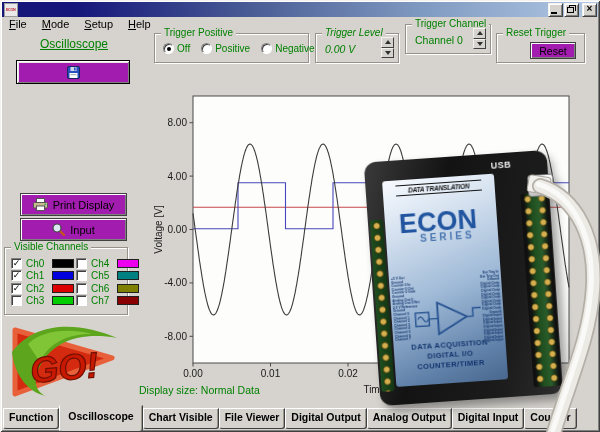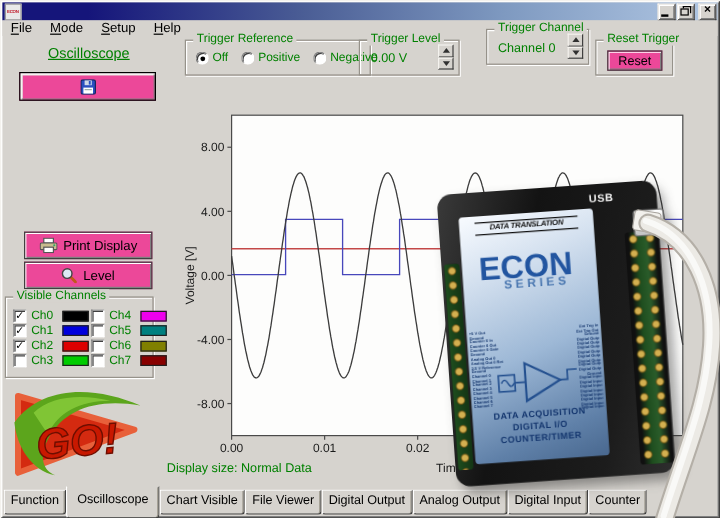--- a/index.html
+++ b/index.html
@@ -23,33 +23,33 @@
   .win-btn.min::after{content:"";position:absolute;left:2px;bottom:2px;width:6px;height:2px;background:#000;}
   .win-btn.rest::before{content:"";position:absolute;left:4px;top:1px;width:5px;height:5px;border:1px solid #000;border-bottom-width:0;}
   .win-btn.rest::after{content:"";position:absolute;left:2px;top:3px;width:5px;height:4px;border:1px solid #000;background:#d6d3ce;}
   
   .menubar{position:absolute;left:2px;top:17px;right:2px;height:13px;display:flex;align-items:center;
     gap:15px;padding-left:7px;background:#d6d3ce;}
   .menu-item{display:inline-block;cursor:default;}
   .menu-item::first-letter{text-decoration:underline;}
   
   .heading{position:absolute;left:40px;top:37px;color:#008000;text-decoration:underline;font-size:12px;}
-  .btn{background:#ec4899;border:1px solid #404040;
+  .btn{background:#a21caf;border:1px solid #404040;
     box-shadow:inset 1px 1px 0 #fff,inset -1px -1px 0 #808080;
     display:flex;align-items:center;justify-content:center;gap:5px;position:absolute;font-size:11px;cursor:default;}
   .btn svg{flex:0 0 auto;}
   #save-btn{left:16px;top:60px;width:112px;height:22px;border:1px solid #000;box-shadow:inset 1px 1px 0 #fff,inset -1px -1px 0 #808080,inset 2px 2px 0 #e8e6e2;}
   #print-btn{left:20px;top:193px;width:105px;height:21px;}
   #unzoom-btn{left:20px;top:218px;width:105px;height:21px;}
   .groupbox{position:absolute;border:1px solid #96928a;box-shadow:1px 1px 0 #fff,inset 1px 1px 0 #fff;}
   .legend{position:absolute;top:-7px;left:6px;background:#d6d3ce;padding:0 3px;color:#008000;font-size:10px;white-space:nowrap;}
   #grp-selection{left:154px;top:33px;width:153px;height:28px;}
-  #grp-level{left:299px;top:33px;width:82px;height:28px;}
+  #grp-level{left:315px;top:33px;width:82px;height:28px;font-style:italic;}
   #grp-channel{left:405px;top:24px;width:84px;height:28px;}
-  #grp-reset{left:496px;top:33px;width:63px;height:28px;}
+  #grp-reset{left:496px;top:33px;width:63px;height:28px;padding-left:24px;}
   #grp-channels{left:4px;top:247px;width:122px;height:66px;}
   .radio-row{display:flex;align-items:flex-start;padding:9px 0 0 8px;gap:11px;}
   .radio{display:flex;align-items:center;gap:3px;color:#008000;font-size:10px;white-space:nowrap;}
   .radio .dot{width:9px;height:9px;border-radius:50%;background:#fff;border:1px solid;border-color:#808080 #fff #fff #808080;box-shadow:inset 1px 1px 0 #404040;position:relative;}
   .radio.sel .dot::after{content:"";position:absolute;left:2.5px;top:2.5px;width:4px;height:4px;border-radius:50%;background:#000;}
   .grp-value{position:absolute;left:9px;top:9px;color:#008000;font-size:10.5px;}
   .spinner{position:absolute;right:4px;top:3px;width:13px;height:21px;display:flex;flex-direction:column;}
   .spin{flex:1;background:#d6d3ce;border:1px solid;border-color:#f4f2ee #404040 #404040 #f4f2ee;display:flex;align-items:center;justify-content:center;}
   .spin .tri-up{width:0;height:0;border:3px solid transparent;border-bottom:4px solid #303030;margin-top:-3px;}
   .spin .tri-dn{width:0;height:0;border:3px solid transparent;border-top:4px solid #303030;margin-bottom:-3px;}
@@ -92,21 +92,21 @@
   .strip-right{position:absolute;right:1px;top:42px;width:28px;height:194px;border-radius:3px;
     background-color:#0f0f0f;
     background-image:radial-gradient(circle at 7px 6px,#d4b050 2.2px,#6a5414 3.2px,rgba(0,0,0,0) 3.8px),
       radial-gradient(circle at 21px 6px,#d4b050 2.2px,#6a5414 3.2px,rgba(0,0,0,0) 3.8px),
       linear-gradient(90deg,#101010 3px,#1e4d1e 10px,#2a5c2a 18px,#101010 26px);
     background-size:28px 12px,28px 12px,28px 12px;background-repeat:repeat-y;}
   .usb-port{position:absolute;right:-5px;top:24px;width:24px;height:20px;border-radius:3px;
     background:linear-gradient(#ffffff,#c2c2c2);border:1px solid #7a7a7a;}
   #cable-svg{position:absolute;left:0;top:0;z-index:6;pointer-events:none;}
   
-  .tabbar{position:absolute;left:2px;right:2px;top:405px;height:25px;display:flex;align-items:flex-start;padding-left:1px;}
+  .tabbar{position:absolute;left:2px;right:2px;top:405px;height:25px;display:flex;align-items:flex-start;padding-left:1px;font-weight:bold;}
   .tab{height:17px;margin-top:3px;padding:2px 5px 0;background:#d6d3ce;font-size:10.5px;white-space:nowrap;
     border:1px solid;border-color:#fff #404040 #404040 #fff;border-radius:0 0 3px 3px;
     box-shadow:inset -1px 0 0 #9a968a;cursor:default;}
   .tab.active{height:21px;margin-top:0;padding:4px 8px 0;position:relative;z-index:2;border-top-color:#d6d3ce;}
 </style>
 </head>
 <body>
 
 <div class="titlebar">
   <div class="title-icon">
@@ -145,25 +145,25 @@
     <circle cx="12.2" cy="6.4" r="0.9" fill="#3a6"></circle>
   </svg>
   <span>Print Display</span>
 </div>
 
 <div class="btn" id="unzoom-btn">
   <svg width="13" height="13" viewBox="0 0 13 13">
     <line x1="7.5" y1="7.5" x2="12" y2="12" stroke="#c2571a" stroke-width="2.4" stroke-linecap="round"></line>
     <circle cx="5" cy="5" r="4" fill="#dce8f4" stroke="#444" stroke-width="1.2"></circle>
   </svg>
-  <span>Level</span>
+  <span>Input</span>
 </div>
 
 <div class="groupbox" id="grp-selection">
-  <div class="legend">Trigger Reference</div>
+  <div class="legend">Trigger Positive</div>
   <div class="radio-row" id="trigger-options">
       <div class="radio sel">
         <span class="dot"></span>
         <span>Off</span>
       </div>
       <div class="radio">
         <span class="dot"></span>
         <span>Positive</span>
       </div>
       <div class="radio">

